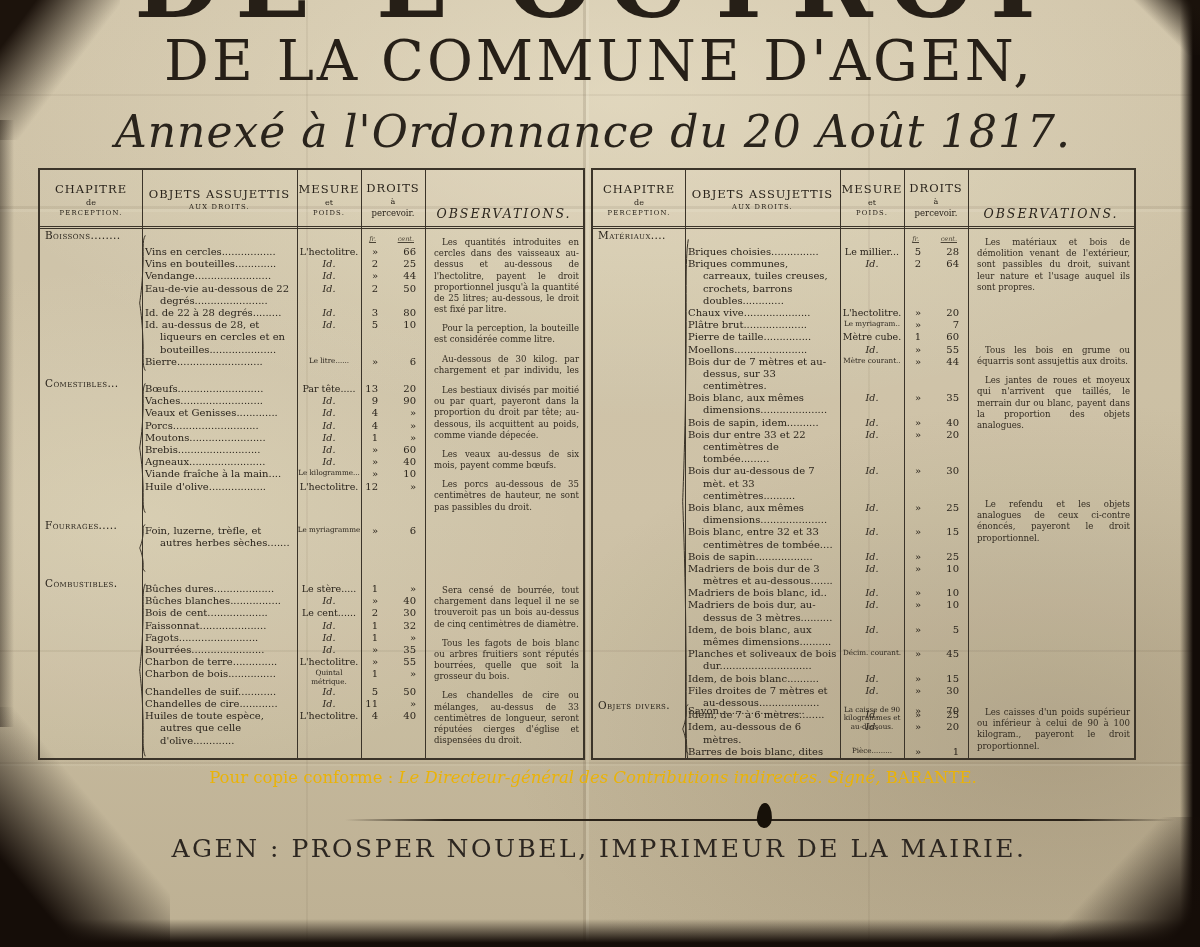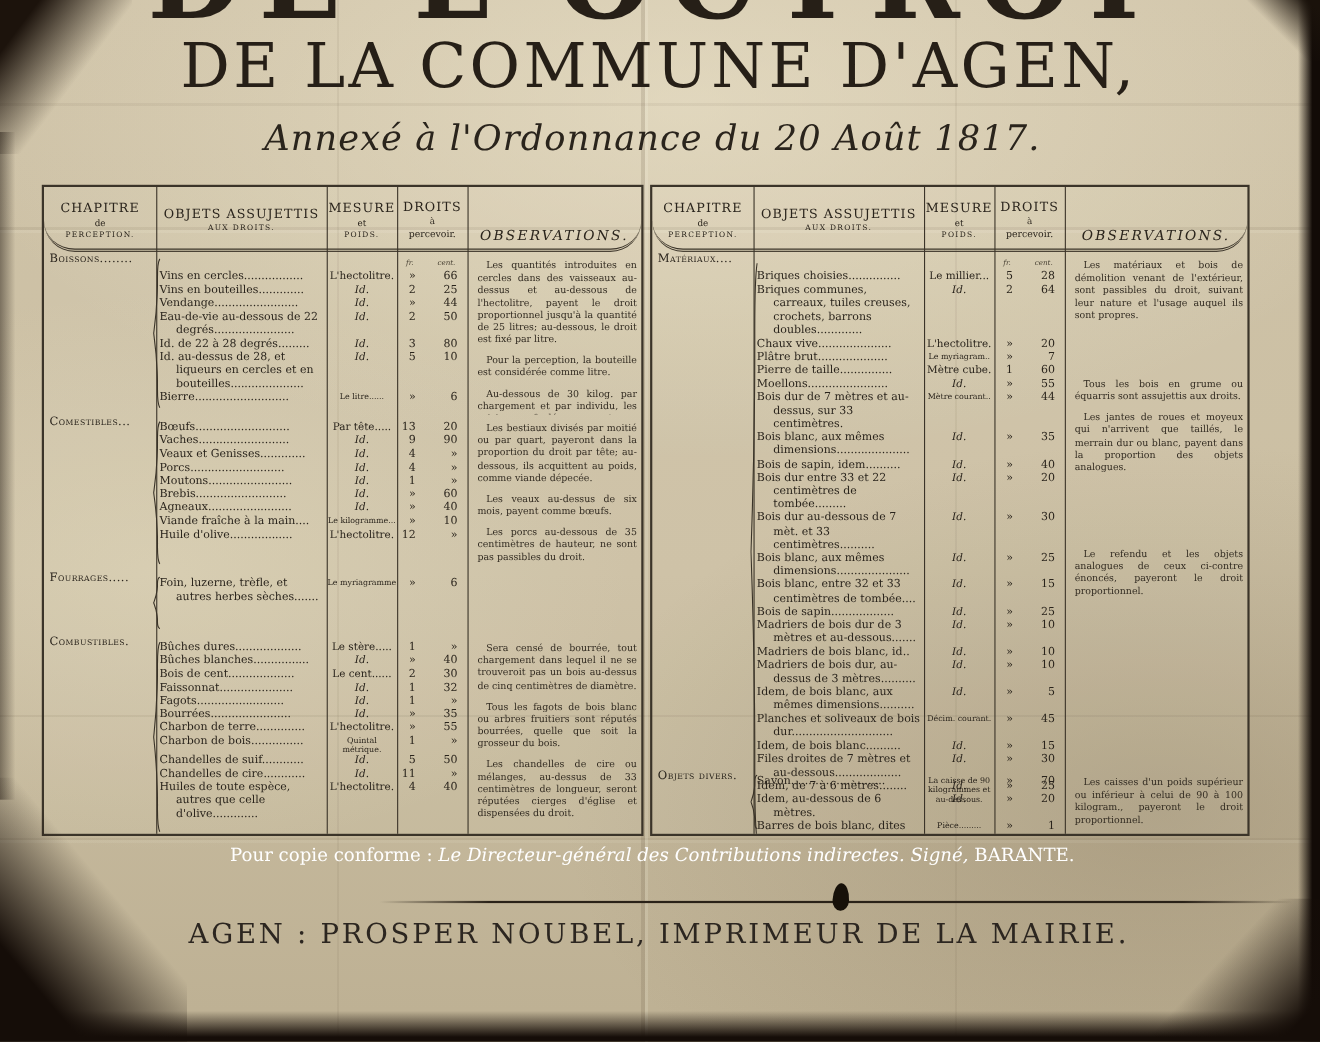--- a/index.html
+++ b/index.html
@@ -28,30 +28,30 @@
   .sh-bottom-right{right:0;bottom:0;width:170px;height:130px;background:linear-gradient(313deg,#150d08 12%,rgba(21,13,8,0) 55%);}
   .sh-top-right{right:0;top:0;width:80px;height:55px;background:linear-gradient(225deg,#1a120b 8%,rgba(26,18,11,0) 50%);}
   .sh-left{left:0;top:120px;bottom:220px;width:14px;background:linear-gradient(90deg,rgba(24,16,10,.45),rgba(24,16,10,0));}
 
   
   .big-title{position:absolute;top:0;left:0;right:14px;height:30px;overflow:hidden;text-align:center;}
   .big-title .inner{font-size:98px;font-weight:bold;letter-spacing:16px;line-height:1;margin-top:-66px;color:#261f17;}
   .main-title{position:absolute;top:28px;left:0;right:2px;text-align:center;
               font-size:56px;letter-spacing:3px;color:#261f17;white-space:nowrap;}
   .sub-title{position:absolute;top:106px;left:0;right:14px;text-align:center;
-             font-style:italic;font-size:32px;letter-spacing:1px;color:#2a241c;}
+             font-style:italic;font-size:44px;letter-spacing:1px;color:#2a241c;}
 
   
   .tables{position:absolute;left:38px;top:168px;display:flex;gap:6px;}
   .ttable{position:relative;border:2px solid #3b3429;height:592px;display:flex;flex-direction:column;
           box-sizing:border-box;background:rgba(255,250,230,.06);}
   .ttable--left{width:547px;}
   .ttable--right{width:545px;}
   .rv{position:absolute;top:0;bottom:0;width:1px;background:#3b3429;}
-  .t-header{display:grid;height:56px;border-bottom:3px double #3b3429;flex:0 0 auto;border-radius:28px;}
+  .t-header{display:grid;height:56px;border-bottom:3px double #3b3429;flex:0 0 auto;}
   .ttable--left .t-header{grid-template-columns:102px 155px 64px 64px 158px;}
   .ttable--right .t-header{grid-template-columns:92px 155px 64px 64px 166px;}
   .h-cell{display:flex;flex-direction:column;align-items:center;justify-content:center;gap:2px;padding-top:2px;}
   .h-line-0{font-size:11.5px;letter-spacing:1px;}
   .h-cell-4 .h-line-0{font-style:italic;font-size:12.5px;letter-spacing:2px;margin-top:29px;}
   .h-line-1{font-size:8px;}
   .h-cell-1 .h-line-1,.h-cell-0 .h-line-2,.h-cell-2 .h-line-2{font-size:6.8px;letter-spacing:1.2px;}
   .h-cell-3 .h-line-2{font-size:8.5px;}
   .t-body{flex:1;display:flex;flex-direction:column;overflow:hidden;}
   .sec{display:grid;}
@@ -67,30 +67,30 @@
   .sec-chap{display:flex;padding-left:5px;font-variant:small-caps;
             font-size:10.5px;letter-spacing:.4px;}
   .items{position:relative;padding:6px 0 4px;}
   .item{display:grid;grid-template-columns:155px 64px 26px 38px;align-items:start;}
   .i-label{font-size:10px;line-height:1.22;padding:0 2px 0 18px;text-indent:-15px;}
   .i-meas{font-size:9.5px;text-align:center;line-height:1.15;padding-top:1px;}
   .i-meas.id{font-style:italic;}
   .i-meas.small{font-size:7.2px;}
   .i-fr,.i-cent{font-size:10px;text-align:right;padding-right:9px;}
   .units{height:11px;}
-  .units .i-fr,.units .i-cent{font-size:6.5px;font-style:italic;color:#4a4335;padding-right:11px;}
+  .units .i-fr,.units .i-cent{font-size:6.5px;font-style:italic;color:#4a4335;padding-right:11px;text-decoration:underline;}
   .sec-obs{padding:8px 6px 4px 9px;font-size:8.6px;line-height:1.3;text-align:justify;
            color:#332c22;overflow:hidden;}
   .sec-obs p{margin:0 0 8px;text-indent:8px;}
   .ttable--right .sec:nth-child(1) .sec-obs p:nth-child(2){margin-top:52px;}
   .ttable--right .sec:nth-child(1) .sec-obs p:nth-child(4){margin-top:68px;}
   .brace{position:absolute;left:-3px;top:5px;height:calc(100% - 10px);width:7px;}
 
   
-  .certline{position:absolute;top:768px;left:0;right:14px;text-align:center;font-size:16.5px;color:#ffffff;}
+  .certline{position:absolute;top:768px;left:0;right:14px;text-align:center;font-size:16.5px;color:#eab308;}
   .certline .it{font-style:italic;}
   .divider{position:absolute;left:345px;top:819px;width:830px;height:2px;
            background:linear-gradient(90deg,rgba(40,32,22,0),#2a2218 12%,#2a2218 88%,rgba(40,32,22,0));}
   .blot{position:absolute;left:757px;top:803px;width:15px;height:25px;background:#171109;
         border-radius:50% 50% 50% 50%/62% 62% 38% 38%;transform:rotate(3deg);}
   .imprint{position:absolute;top:834px;left:12px;right:14px;text-align:center;
            font-size:25px;letter-spacing:2.5px;color:#2c2620;}
 </style>
 </head>
 <body>

